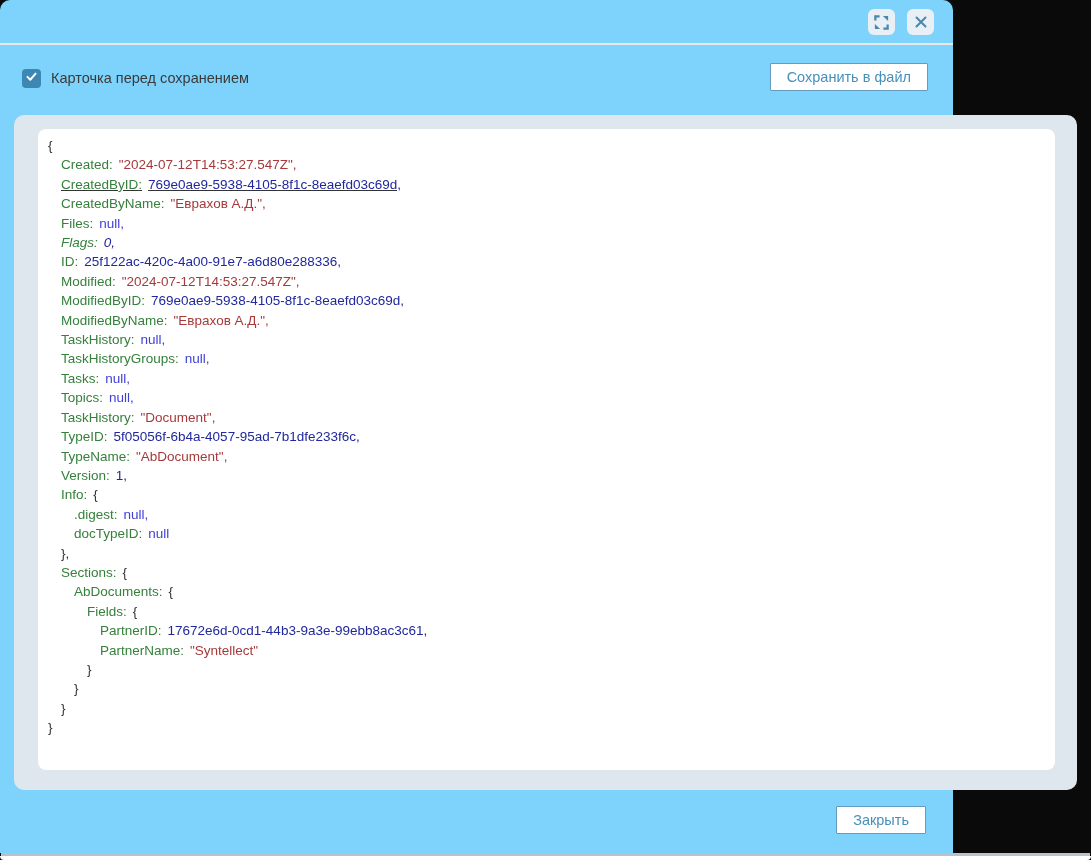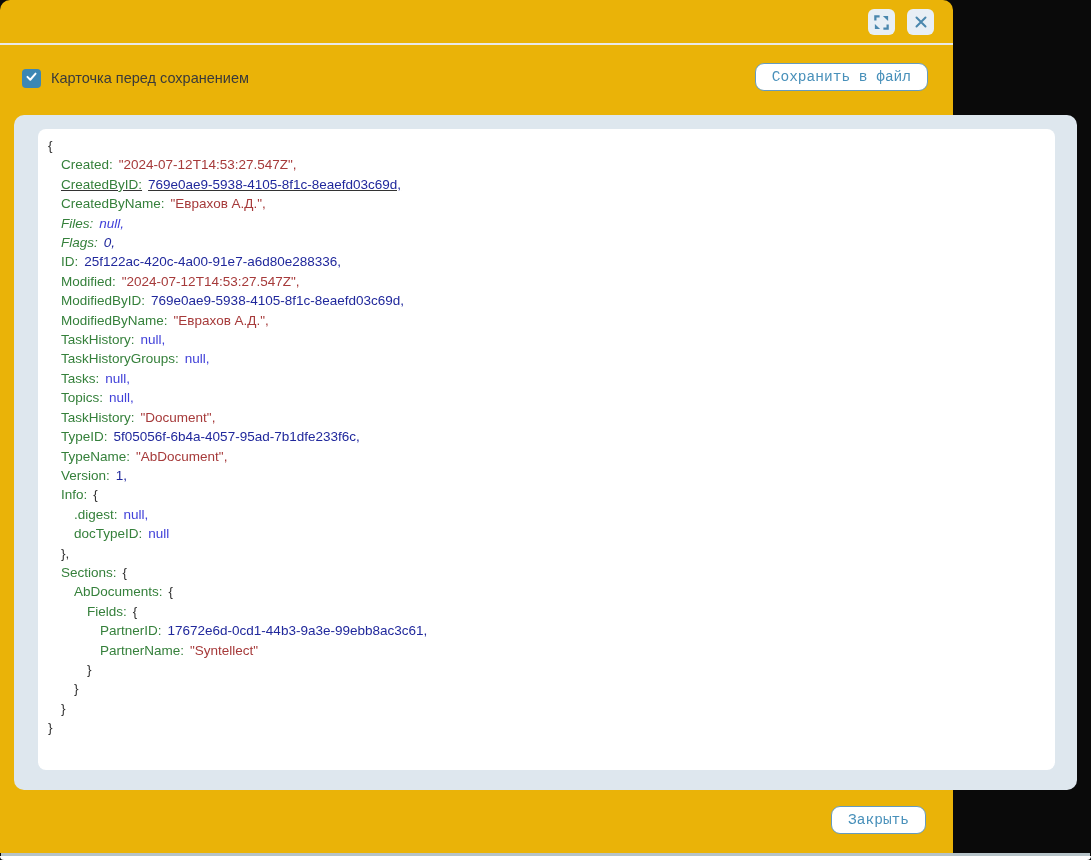--- a/index.html
+++ b/index.html
@@ -6,21 +6,21 @@
   html, body {
     width: 1091px; height: 860px;
     background: #0a0a0a;
     font-family: "Liberation Sans", sans-serif;
     overflow: hidden;
     position: relative;
   }
 
   .dialog {
     position: absolute; left: 0; top: 0; width: 953px; height: 853px;
-    background: #eab308;
+    background: #7dd3fc;
     border-radius: 10px 10px 0 0;
   }
   .bottom-strip {
     position: absolute; left: 1px; right: 1px; bottom: 4px; height: 3px;
     background: var(--strip, #b6c3c8);
   }
   .under-bar {
     position: absolute; left: 0; right: 0; bottom: 0; height: 4px;
     background: #ffffff; border-radius: 0 0 8px 8px;
   }
@@ -49,23 +49,23 @@
     width: 19px; height: 19px; border-radius: 4px;
     background: var(--accent, #3c87b4);
     display: flex; align-items: center; justify-content: center;
   }
   .checkbox-label { font-size: 14.5px; color: #3a3a3a; }
 
   .outline-btn {
     background: #ffffff;
     border: 1px solid var(--btn-border, #659bc0);
     color: var(--btn-text, #4890ba);
-    border-radius: 9px;
+    border-radius: 1px;
     font-size: 14.5px;
-    font-family: Liberation Mono, monospace;
+    font-family: Liberation Sans, sans-serif;
     height: 28px; padding: 0 16px;
     cursor: pointer;
     line-height: 26px;
   }
   .btn-save { position: absolute; right: 25px; top: 63px; }
   .btn-close { position: absolute; right: 27px; top: 806px; margin-left: 46px; }
 
   
   .panel {
     position: absolute; left: 14px; top: 115px; width: 1063px; height: 675px;
@@ -126,21 +126,21 @@
   </div>
 
   <button class="outline-btn btn-save">Сохранить в файл</button>
 
   <div class="panel">
     <div class="code-area">
         <div class="code-line" style="padding-left: 0px;"><span class="tok-p">{</span></div>
         <div class="code-line" style="padding-left: 13px;"><span class="tok-k">Created:</span><span class="tok-s">"2024-07-12T14:53:27.547Z",</span></div>
         <div class="code-line" style="padding-left: 13px; text-decoration: underline;"><span class="tok-k">CreatedByID:</span><span class="tok-n">769e0ae9-5938-4105-8f1c-8eaefd03c69d,</span></div>
         <div class="code-line" style="padding-left: 13px;"><span class="tok-k">CreatedByName:</span><span class="tok-s">"Еврахов А.Д.",</span></div>
-        <div class="code-line" style="padding-left: 13px; font-style: italic;"><span class="tok-k">Files:</span><span class="tok-u">null,</span></div>
+        <div class="code-line" style="padding-left: 13px;"><span class="tok-k">Files:</span><span class="tok-u">null,</span></div>
         <div class="code-line" style="padding-left: 13px; font-style: italic;"><span class="tok-k">Flags:</span><span class="tok-n">0,</span></div>
         <div class="code-line" style="padding-left: 13px;"><span class="tok-k">ID:</span><span class="tok-n">25f122ac-420c-4a00-91e7-a6d80e288336,</span></div>
         <div class="code-line" style="padding-left: 13px;"><span class="tok-k">Modified:</span><span class="tok-s">"2024-07-12T14:53:27.547Z",</span></div>
         <div class="code-line" style="padding-left: 13px;"><span class="tok-k">ModifiedByID:</span><span class="tok-n">769e0ae9-5938-4105-8f1c-8eaefd03c69d,</span></div>
         <div class="code-line" style="padding-left: 13px;"><span class="tok-k">ModifiedByName:</span><span class="tok-s">"Еврахов А.Д.",</span></div>
         <div class="code-line" style="padding-left: 13px;"><span class="tok-k">TaskHistory:</span><span class="tok-u">null,</span></div>
         <div class="code-line" style="padding-left: 13px;"><span class="tok-k">TaskHistoryGroups:</span><span class="tok-u">null,</span></div>
         <div class="code-line" style="padding-left: 13px;"><span class="tok-k">Tasks:</span><span class="tok-u">null,</span></div>
         <div class="code-line" style="padding-left: 13px;"><span class="tok-k">Topics:</span><span class="tok-u">null,</span></div>
         <div class="code-line" style="padding-left: 13px;"><span class="tok-k">TaskHistory:</span><span class="tok-s">"Document",</span></div>

